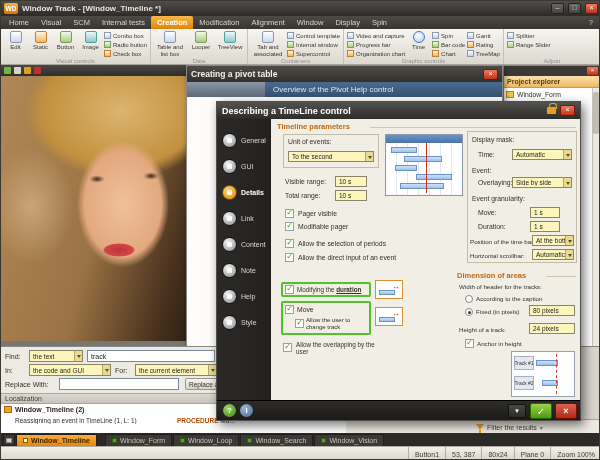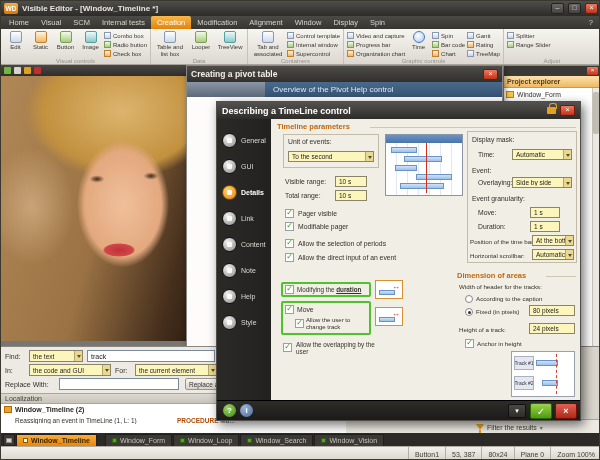--- a/index.html
+++ b/index.html
@@ -9,21 +9,21 @@
   .abs{position:absolute}
   
   .titlebar{left:0;top:0;width:600px;height:15px;background:linear-gradient(#504e4a,#2d2b29);display:flex;align-items:center;gap:4px;padding:0 3px;z-index:10}
   .logo{width:14px;height:11px;background:linear-gradient(#f8b040,#d87808);border-radius:2px;color:#fff;font-size:6.5px;font-weight:bold;display:flex;align-items:center;justify-content:center;flex:none}
   .tb-title{font-size:8px;color:#e8e5e0;font-weight:bold;flex:1;white-space:nowrap;overflow:hidden}
   .winbtn{width:13px;height:11px;background:linear-gradient(#6a6864,#45433f);border:1px solid #222;border-radius:2px;color:#ddd;font-size:7px;line-height:8px;text-align:center;flex:none}
   .winbtn.close{background:linear-gradient(#ef7a60,#c03318);border-color:#7a1504;color:#fff}
   
   .menubar{left:0;top:15px;width:600px;height:13px;background:linear-gradient(#4c4a46,#37352f);display:flex;align-items:flex-end;padding:0 2px;z-index:10}
   .mtab{font-size:7.5px;color:#d8d5d0;padding:2px 6px;white-space:nowrap}
-  .mtab.active{background:linear-gradient(#f8b848,#e2830a);color:#fff;font-weight:normal;border-radius:2px 2px 0 0}
+  .mtab.active{background:linear-gradient(#f8b848,#e2830a);color:#fff;font-weight:bold;border-radius:2px 2px 0 0}
   .mspacer{flex:1}
   
   .ribbon{left:0;top:28px;width:600px;height:36px;display:flex;background:linear-gradient(#f7f5f1,#dcd8d0);border-bottom:1px solid #a8a49a;z-index:9}
   .rgroup{position:relative;height:100%;border-right:1px solid #c6c2b8;padding:2px 3px 8px 3px;display:flex;gap:2px;align-items:flex-start}
   .rgl{position:absolute;bottom:0;left:0;right:0;text-align:center;font-size:6px;color:#94908a;white-space:nowrap}
   .rbig{width:23px;display:flex;flex-direction:column;align-items:center;gap:1px}
   .rbig .cap{font-size:6px;color:#3a3631;text-align:center;line-height:1.1;max-height:14px;overflow:hidden}
   .ric{width:12px;height:12px;border:1px solid #8898b0;border-radius:2px;background:linear-gradient(#ffffff,#cdd9ea);flex:none}
   .ric.gr{border-color:#7aa055;background:linear-gradient(#f2fae8,#a8cc80)}
   .ric.or{border-color:#c08030;background:linear-gradient(#fff4e0,#f0b860)}
@@ -136,21 +136,21 @@
   .scell{border-left:1px solid #b4b0a8;height:100%;display:flex;align-items:center;padding:0 6px;font-size:7px;color:#44403a;white-space:nowrap}
   .sfill{flex:1}
 </style>
 </head>
 <body>
 
 <div class="app">
 
   <div class="abs titlebar">
     <span class="logo">WD</span>
-    <span class="tb-title">Visible Editor - [Window_Timeline *]</span>
+    <span class="tb-title">Window Track - [Window_Timeline *]</span>
     <span class="winbtn">–</span>
     <span class="winbtn">□</span>
     <span class="winbtn close">×</span>
   </div>
 
   <div class="abs menubar">
     <span class="mtab">Home</span>
     <span class="mtab">Visual</span>
     <span class="mtab">SCM</span>
     <span class="mtab">Internal tests</span>

